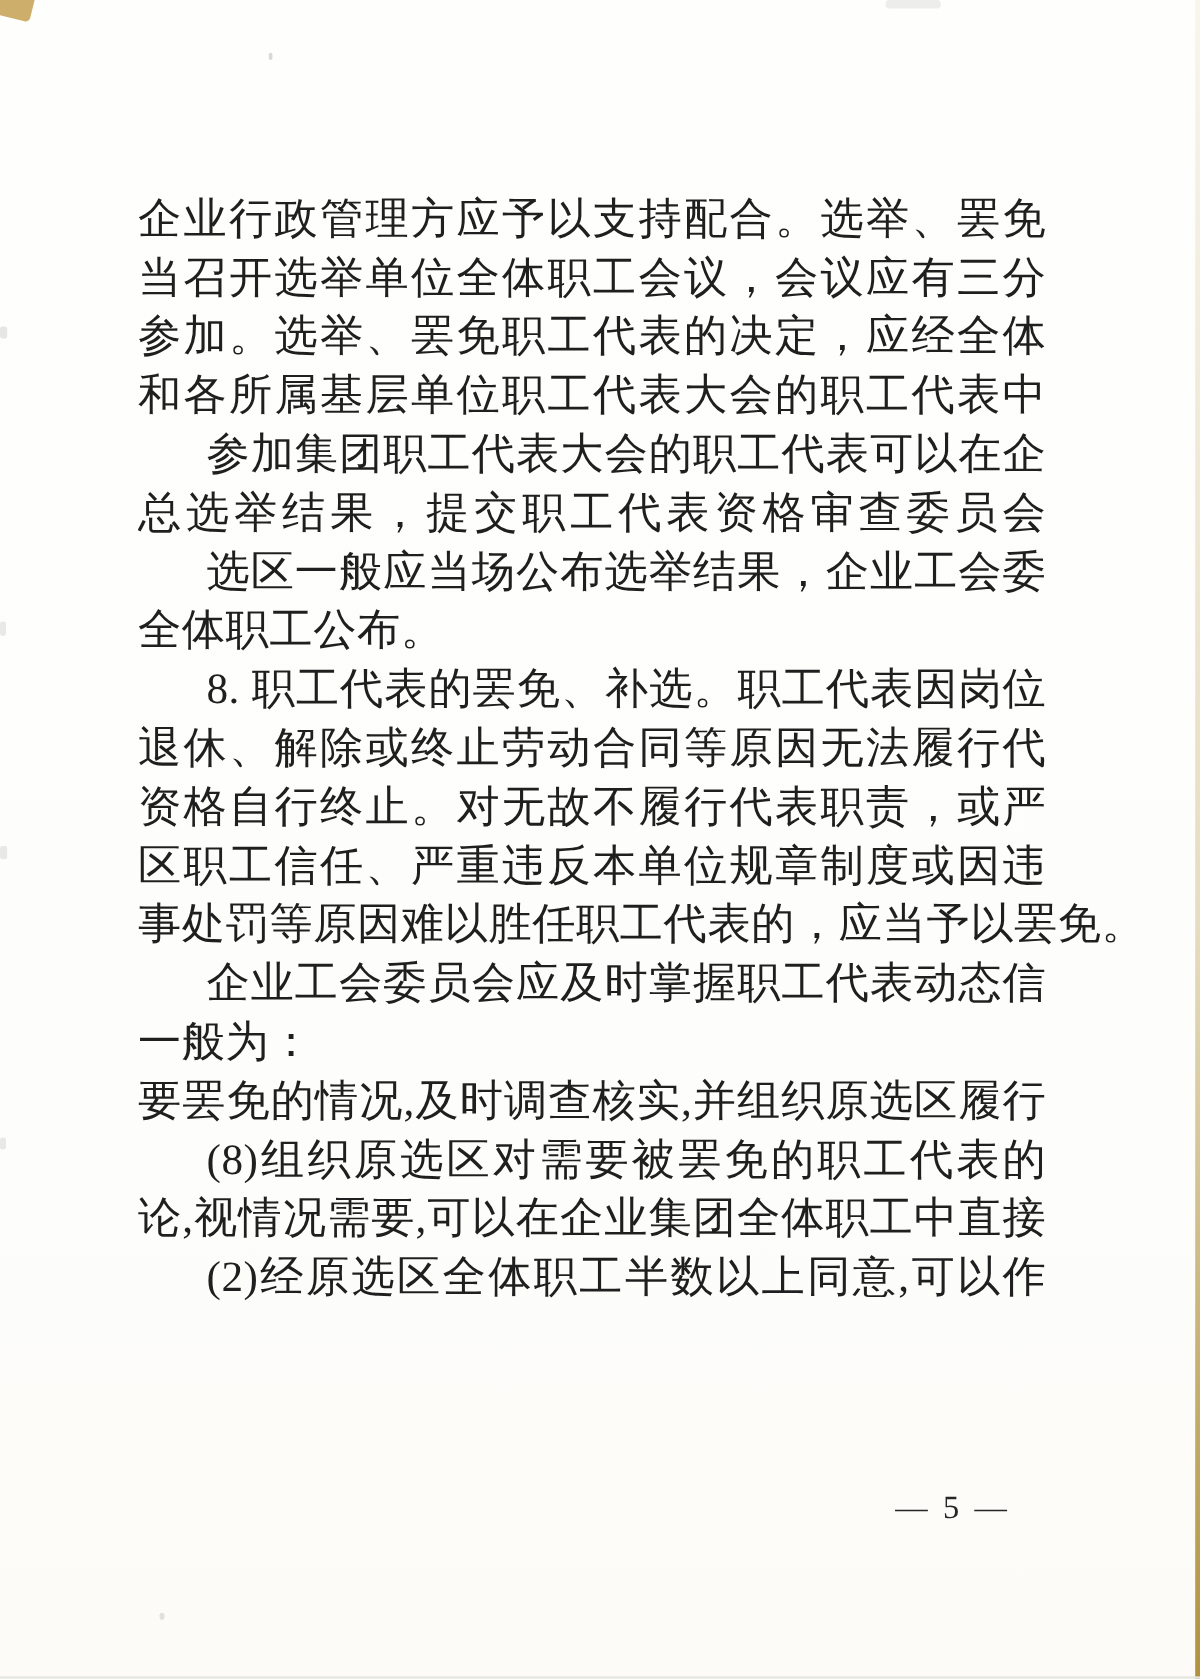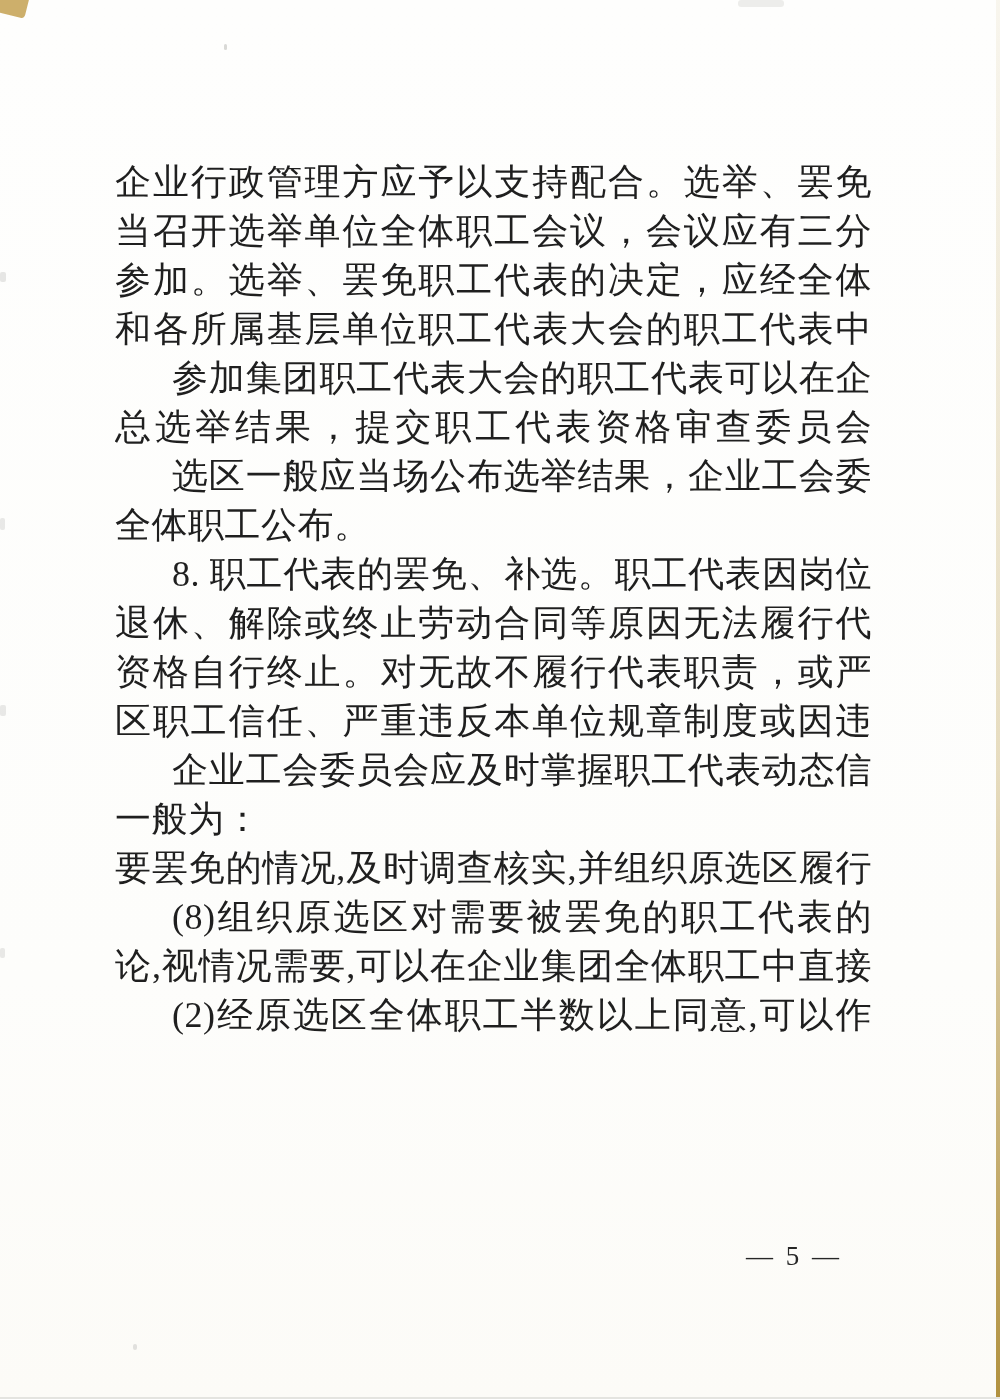--- a/index.html
+++ b/index.html
@@ -99,20 +99,21 @@
       <div class="line justify">参加。选举、罢免职工代表的决定，应经全体职工的过半数</div>
       <div class="line justify">和各所属基层单位职工代表大会的职工代表中选举产生,也</div>
       <div class="line indent justify">参加集团职工代表大会的职工代表可以在企业集团总部</div>
       <div class="line justify">总选举结果，提交职工代表资格审查委员会（小组）审查，</div>
       <div class="line indent justify">选区一般应当场公布选举结果，企业工会委员会及时汇</div>
       <div class="line">全体职工公布。</div>
       <div class="line indent justify">8. 职工代表的罢免、补选。职工代表因岗位变动、离职</div>
       <div class="line justify">退休、解除或终止劳动合同等原因无法履行代表职责，代表</div>
       <div class="line justify">资格自行终止。对无故不履行代表职责，或严重失职失去选</div>
       <div class="line justify">区职工信任、严重违反本单位规章制度或因违法犯罪受到刑</div>
+      <div class="line">事处罚等原因难以胜任职工代表的，应当予以罢免。</div>
       <div class="line indent justify">企业工会委员会应及时掌握职工代表动态信息，发现需</div>
       <div class="line">一般为：</div>
       <div class="line justify">要罢免的情况,及时调查核实,并组织原选区履行罢免程序,</div>
       <div class="line indent justify">(8)组织原选区对需要被罢免的职工代表的情况进行讨</div>
       <div class="line justify">论,视情况需要,可以在企业集团全体职工中直接选举产生;</div>
       <div class="line indent justify">(2)经原选区全体职工半数以上同意,可以作出罢免决定;</div>
     </div>
 
   <div class="page-number">— 5 —</div>
 

